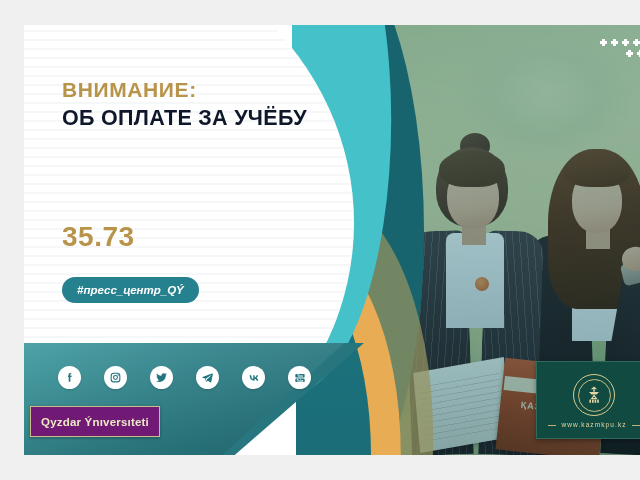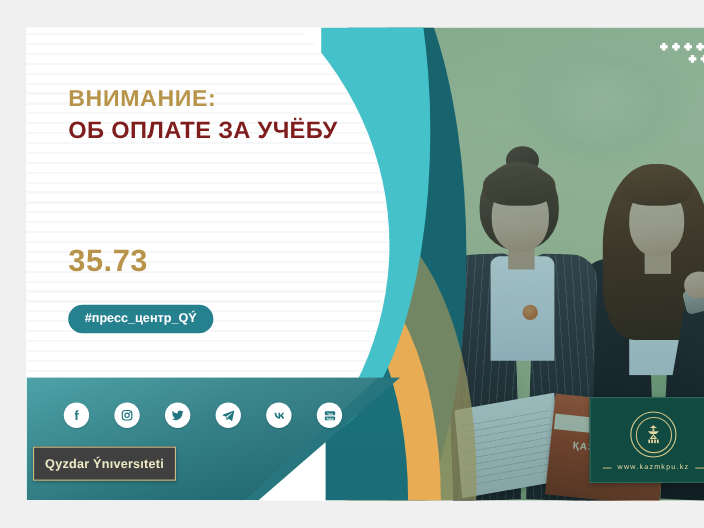--- a/index.html
+++ b/index.html
@@ -275,21 +275,21 @@
   }
   .headline .l1 {
     display:block;
     color:#b8944a;
     font-size:21px;
     font-weight:bold;
     letter-spacing:.6px;
   }
   .headline .l2 {
     display:block;
-    color:#7f1d1d;
+    color:#0f172a;
     font-size:21.5px;
     font-weight:bold;
     letter-spacing:.3px;
     margin-top:2px;
   }
   .date {
     position:absolute; left:38px; top:196px;
     color:#b8944a;
     font-size:28px;
     font-weight:bold;
@@ -299,41 +299,42 @@
   .hashtag {
     position:absolute; left:38px; top:252px;
     background:#26818e;
     color:#ffffff;
     font-size:11.5px;
     font-weight:bold;
     padding:7px 15px;
     border-radius:14px;
     z-index:20;
     white-space:nowrap;
+    font-style:italic;
   }
 
   
   .socials {
     position:absolute; left:34px; bottom:66px;
     display:flex; gap:23px;
     z-index:25;
   }
   .soc {
     width:23px; height:23px;
     border-radius:50%;
     background:#ffffff;
     display:flex; align-items:center; justify-content:center;
     box-shadow:0 1px 2px rgba(0,0,0,.15);
   }
   .soc svg { display:block; }
 
   
   .logo-badge {
     position:absolute; left:6px; bottom:18px;
-    background:#404040;
+    background:#701a75;
     border:1.5px solid #c9bf86;
     padding:5px 10px 6px;
     z-index:30;
     box-shadow:0 1px 3px rgba(0,0,0,.3);
   }
   .logo-badge span {
     color:#eceac4;
     font-size:11.5px;
     font-weight:bold;
     letter-spacing:.2px;

